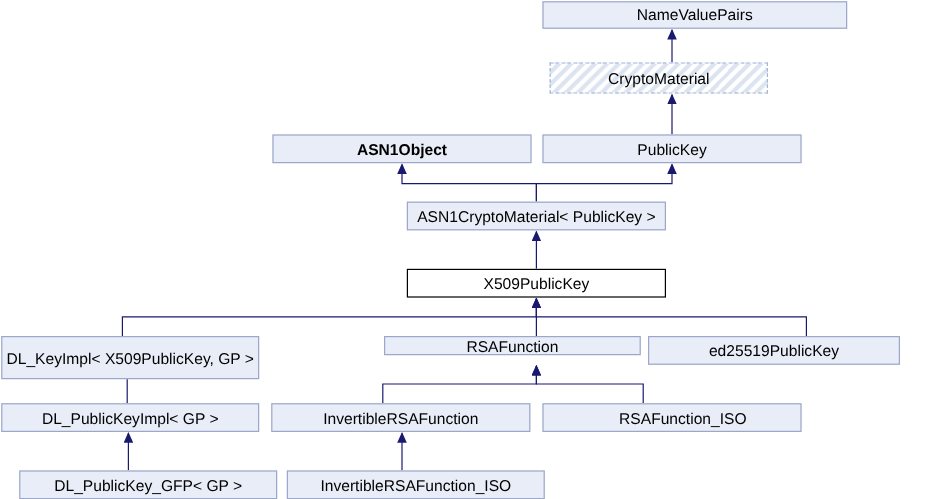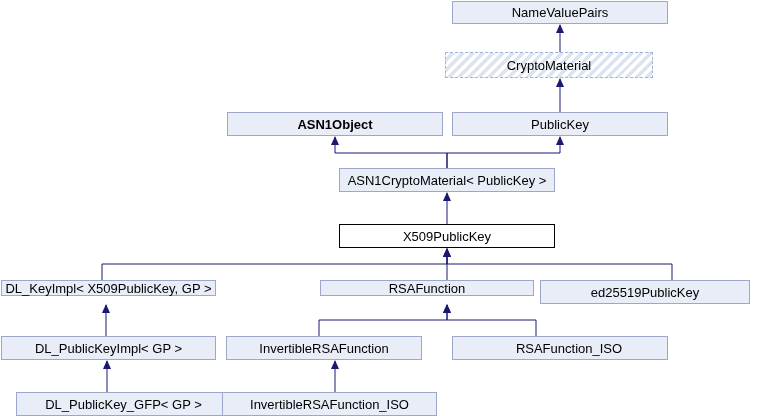--- a/index.html
+++ b/index.html
@@ -62,28 +62,28 @@
       <polyline points="102,280 102,264 447,264 447,249" fill="none" stroke="#191970" stroke-width="1" marker-end="url(#arrowhead)"></polyline>
       <polyline points="447,280 447,249" fill="none" stroke="#191970" stroke-width="1" marker-end="url(#arrowhead)"></polyline>
       <polyline points="672,280 672,264 447,264 447,249" fill="none" stroke="#191970" stroke-width="1" marker-end="url(#arrowhead)"></polyline>
       <polyline points="106,336 106,305" fill="none" stroke="#191970" stroke-width="1" marker-end="url(#arrowhead)"></polyline>
       <polyline points="319,336 319,320 447,320 447,305" fill="none" stroke="#191970" stroke-width="1" marker-end="url(#arrowhead)"></polyline>
       <polyline points="536,336 536,320 447,320 447,305" fill="none" stroke="#191970" stroke-width="1" marker-end="url(#arrowhead)"></polyline>
       <polyline points="107,392 107,361" fill="none" stroke="#191970" stroke-width="1" marker-end="url(#arrowhead)"></polyline>
       <polyline points="335,392 335,361" fill="none" stroke="#191970" stroke-width="1" marker-end="url(#arrowhead)"></polyline>
     </svg>
   <div>
-      <div class="node default" style="left: 452px; top: 1px; width: 216px; height: 23px;">NameValuePairs</div>
-      <div class="node hatched" style="left: 445px; top: 52px; width: 208px; height: 26px;">CryptoMaterial</div>
+      <div class="node default" style="left: 452px; top: 1px; width: 254px; height: 23px;">NameValuePairs</div>
+      <div class="node hatched" style="left: 458px; top: 52px; width: 182px; height: 26px;">CryptoMaterial</div>
       <div class="node default" style="left: 227px; top: 112px; width: 216px; height: 24px; font-weight: bold;">ASN1Object</div>
       <div class="node default" style="left: 452px; top: 112px; width: 216px; height: 24px;">PublicKey</div>
       <div class="node default" style="left: 339px; top: 168px; width: 216px; height: 24px;">ASN1CryptoMaterial&lt; PublicKey &gt;</div>
       <div class="node current" style="left: 339px; top: 224px; width: 216px; height: 24px;">X509PublicKey</div>
-      <div class="node default" style="left: 1px; top: 280px; width: 215px; height: 16px;">DL_KeyImpl&lt; X509PublicKey, GP &gt;</div>
+      <div class="node default" style="left: 1px; top: 280px; width: 215px; height: 36px;">DL_KeyImpl&lt; X509PublicKey, GP &gt;</div>
       <div class="node default" style="left: 320px; top: 280px; width: 214px; height: 16px;">RSAFunction</div>
       <div class="node default" style="left: 540px; top: 280px; width: 210px; height: 24px;">ed25519PublicKey</div>
       <div class="node default" style="left: 1px; top: 336px; width: 215px; height: 24px;">DL_PublicKeyImpl&lt; GP &gt;</div>
-      <div class="node default" style="left: 226px; top: 336px; width: 196px; height: 24px;">InvertibleRSAFunction</div>
+      <div class="node default" style="left: 226px; top: 336px; width: 216px; height: 24px;">InvertibleRSAFunction</div>
       <div class="node default" style="left: 452px; top: 336px; width: 216px; height: 24px; padding-left: 18px;">RSAFunction_ISO</div>
       <div class="node default" style="left: 16px; top: 392px; width: 215px; height: 24px;">DL_PublicKey_GFP&lt; GP &gt;</div>
-      <div class="node default" style="left: 222px; top: 392px; width: 215px; height: 24px;">InvertibleRSAFunction_ISO</div>
+      <div class="node default" style="left: 239px; top: 392px; width: 215px; height: 24px;">InvertibleRSAFunction_ISO</div>
     </div>
 </div>
 
 </body></html>

